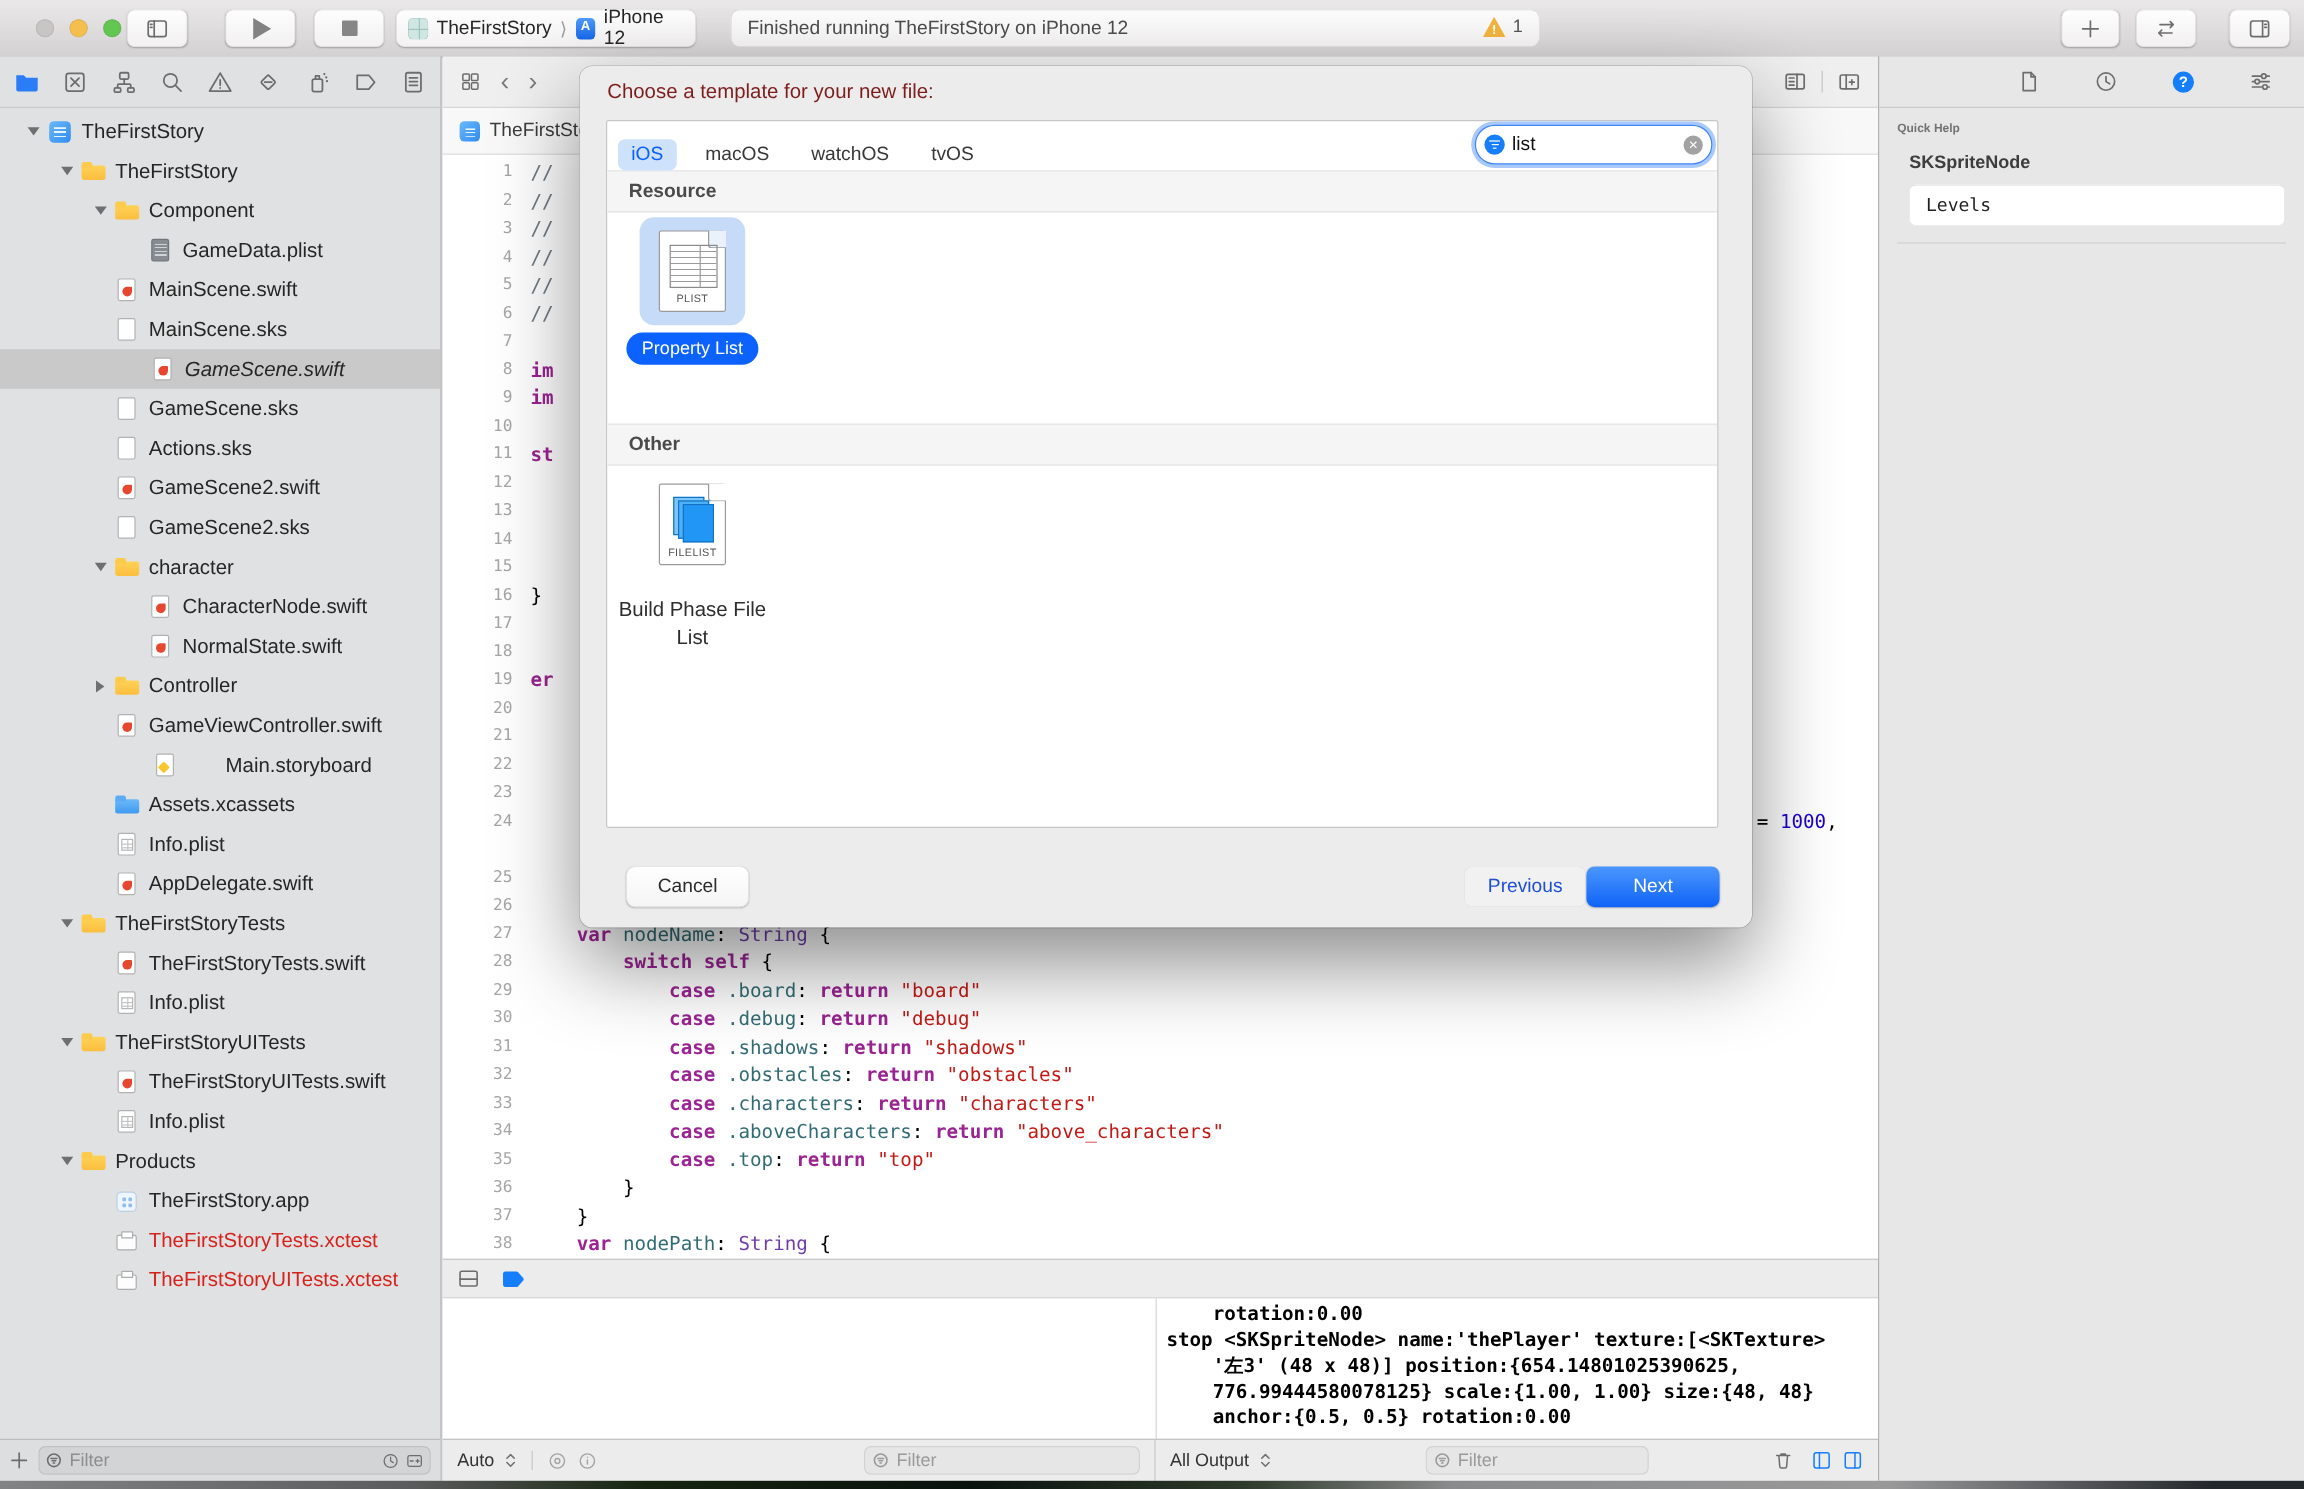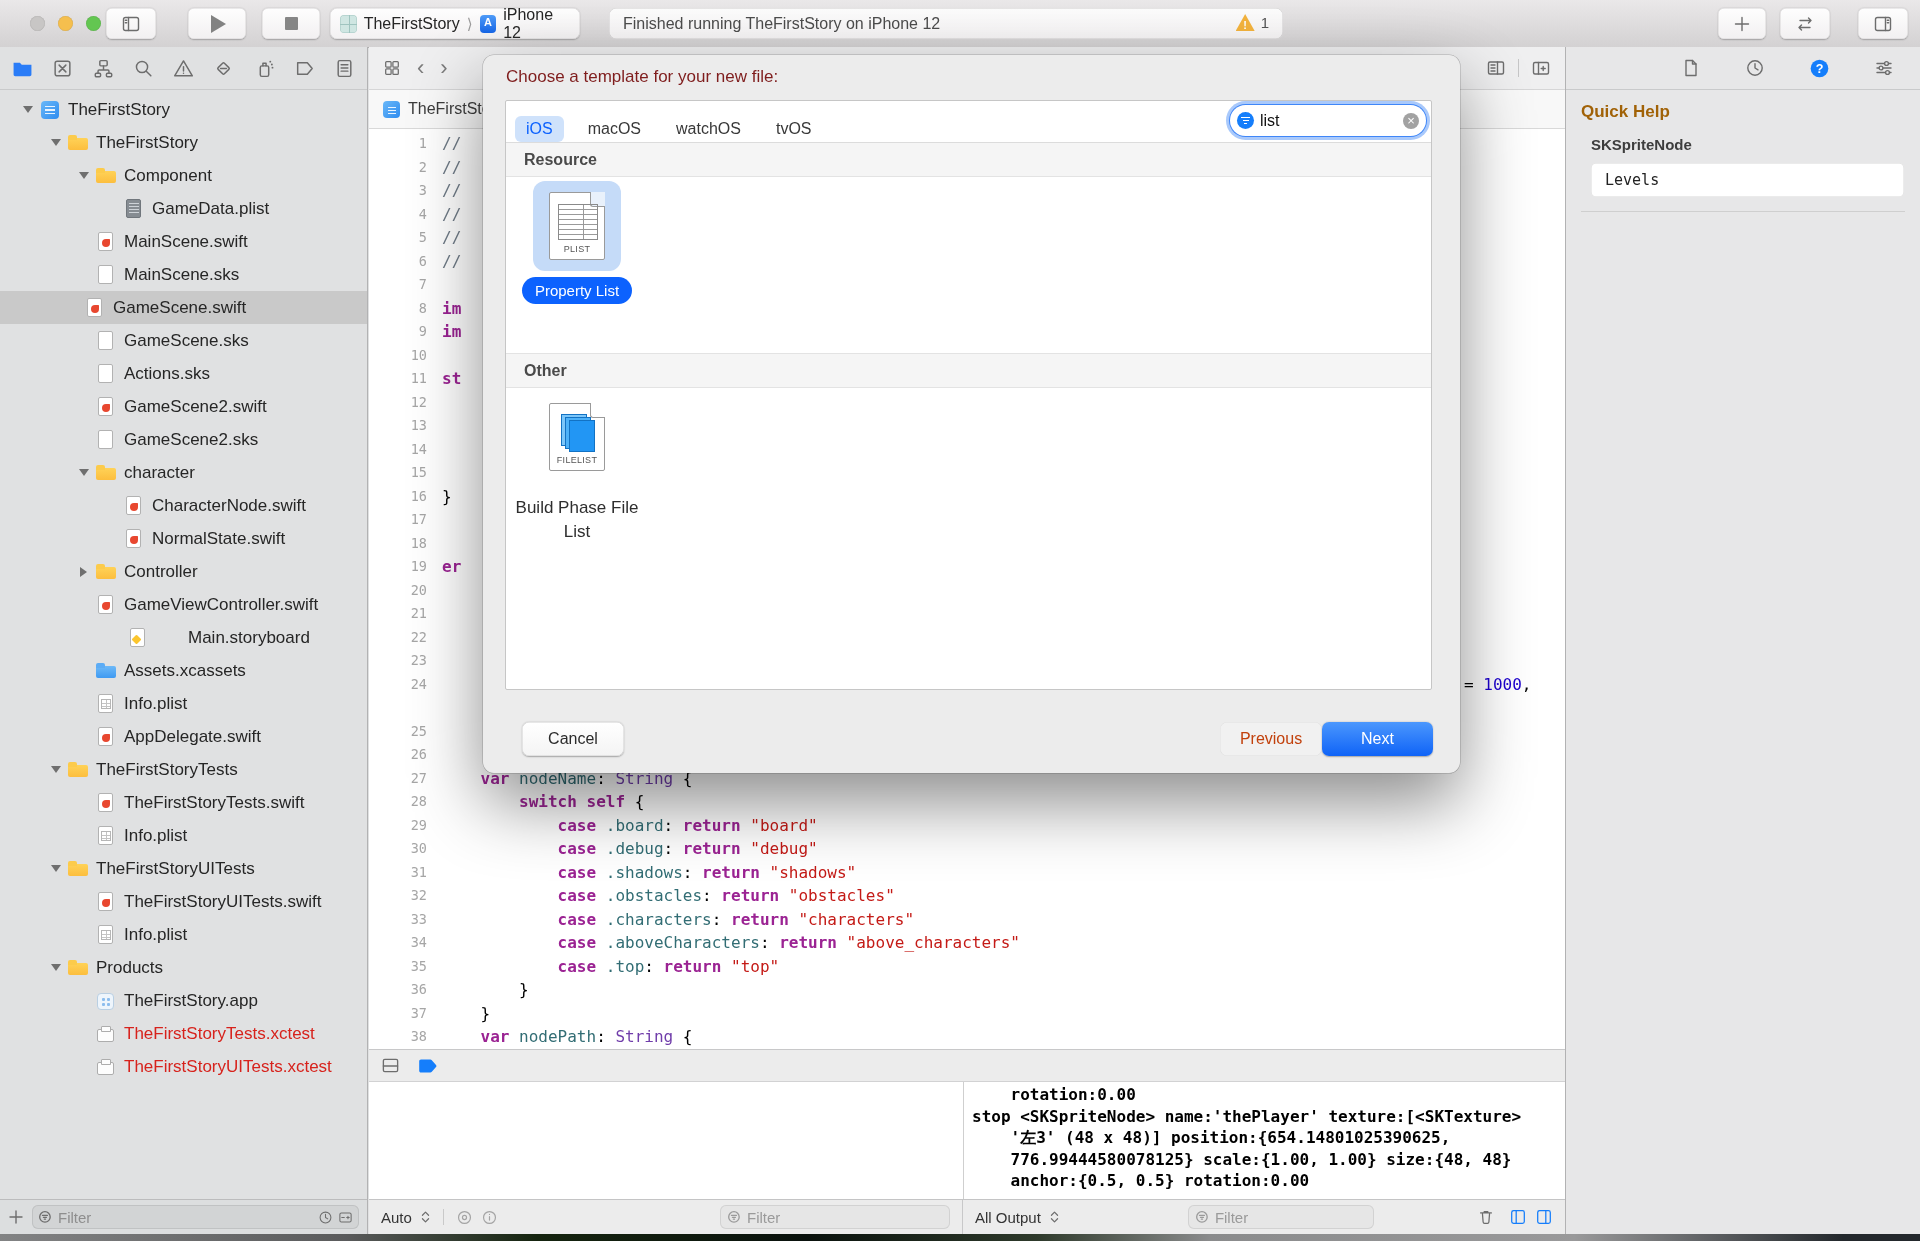--- a/index.html
+++ b/index.html
@@ -104,21 +104,21 @@
   .dbseg .vdiv{width:1px;height:16px;background:#c9c9c9;margin:0 4px}
   .ff2{height:24px;border-radius:6px;background:#e6e6e6;box-shadow:inset 0 0 0 1px #d2d2d2;
     display:flex;align-items:center;padding:0 7px;gap:5px;box-sizing:border-box}
   .ff2 .ph{color:#9a9a9a;font-size:15px}
 
   
   .inspector{position:absolute;right:0;top:47px;width:355px;height:1187px;background:#e7e7e8;
     border-left:1px solid #b2b2b3;box-sizing:border-box}
   .insp-icons{height:42px;border-bottom:1px solid #c9cacb;display:flex;align-items:center;justify-content:flex-end;gap:44px;padding-right:26px}
   .insp-body{padding:12px 15px}
-  .insp-h{font-size:17px;font-weight:bold;color:#a16207}
+  .insp-h{font-size:10px;font-weight:bold;color:#737373}
   .insp-sub{font-size:15px;font-weight:bold;color:#3d3d3d;margin:14px 0 0 10px}
   .decl-box{margin:10px 0 0 10px;width:313px;height:34px;background:#fff;border-radius:5px;box-shadow:inset 0 0 0 .5px #d8d8d8;
     font-family:"DejaVu Sans Mono",monospace;font-size:15px;color:#222;line-height:34px;padding-left:14px;box-sizing:border-box}
   .insp-div{margin-top:14px;border-bottom:1px solid #cfcfcf}
 
   
   .dialog{position:absolute;left:483px;top:55px;width:977px;height:718px;background:#ececec;border-radius:11px;
     box-shadow:0 0 0 .5px rgba(0,0,0,.25),0 30px 70px rgba(0,0,0,.45);z-index:20}
   .dlg-title{position:absolute;left:23px;top:12px;font-size:17px;color:#7f1d1d}
   .tpl-panel{position:absolute;left:22px;top:45px;width:927px;height:590px;background:#fff;
@@ -151,21 +151,21 @@
   .big-doc .grid{position:absolute;left:8px;top:11px;width:38px;height:34px;border:1px solid #8a8a8a;
     background:repeating-linear-gradient(to bottom,transparent 0 4px,#9a9a9a 4px 5px),linear-gradient(#9a9a9a,#9a9a9a) 24px 0/1px 100% no-repeat}
   .big-doc .stack{position:absolute;left:11px;top:10px;width:34px;height:36px}
   .big-doc .stack i{position:absolute;width:24px;height:30px;background:#2ba1f6;border:1px solid #1272c4}
   .big-doc .stack i:nth-child(1){left:0;top:0;background:#7cc6f9}
   .big-doc .stack i:nth-child(2){left:4px;top:3px;background:#4db1f8}
   .big-doc .stack i:nth-child(3){left:8px;top:6px;background:#2296f4}
   .dlg-btn{position:absolute;top:667px;height:34px;border-radius:7px;font-size:16px;display:flex;align-items:center;justify-content:center}
   .btn-cancel{left:39px;width:102px;background:linear-gradient(#ffffff,#f4f4f4);color:#2b2b2b;
     box-shadow:0 .5px 1.5px rgba(0,0,0,.3),inset 0 0 0 .5px #cfcfcf}
-  .btn-prev{left:737px;width:102px;background:#f1f1f1;color:#c2410c;box-shadow:inset 0 0 0 .5px #e0e0e0}
+  .btn-prev{left:737px;width:102px;background:#f1f1f1;color:#1d4ed8;box-shadow:inset 0 0 0 .5px #e0e0e0}
   .btn-next{left:839px;width:111px;background:linear-gradient(#4b97fd,#0f63f7);color:#fff;
     box-shadow:0 .5px 1.5px rgba(0,0,0,.3)}
 
   .bottom-strip{position:absolute;left:0;bottom:0;right:0;height:7px;
     background:linear-gradient(90deg,#828384 0,#5a5b5c 18%,#15240f 28%,#0a120d 42%,#2e3a2b 54%,#8a8b8c 63%,#99999a 82%,#23282c 96%)}
 </style>
 </head>
 <body>
 
 <div class="window">
@@ -284,21 +284,21 @@
         <div class="tree-row" style="padding-left: 75px;">
           <span class="disc"></span>
           <span class="ticon ti-swift"></span>
           <span class="lbl">MainScene.swift</span>
         </div>
         <div class="tree-row" style="padding-left: 75px;">
           <span class="disc"></span>
           <span class="ticon ti-doc"></span>
           <span class="lbl">MainScene.sks</span>
         </div>
-        <div class="tree-row sel" style="padding-left: 64px;">
+        <div class="tree-row sel" style="padding-left: 105px; font-style: italic;">
           <span class="disc"></span>
           <span class="ticon ti-swift"></span>
           <span class="lbl">GameScene.swift</span>
         </div>
         <div class="tree-row" style="padding-left: 75px;">
           <span class="disc"></span>
           <span class="ticon ti-doc"></span>
           <span class="lbl">GameScene.sks</span>
         </div>
         <div class="tree-row" style="padding-left: 75px;">

